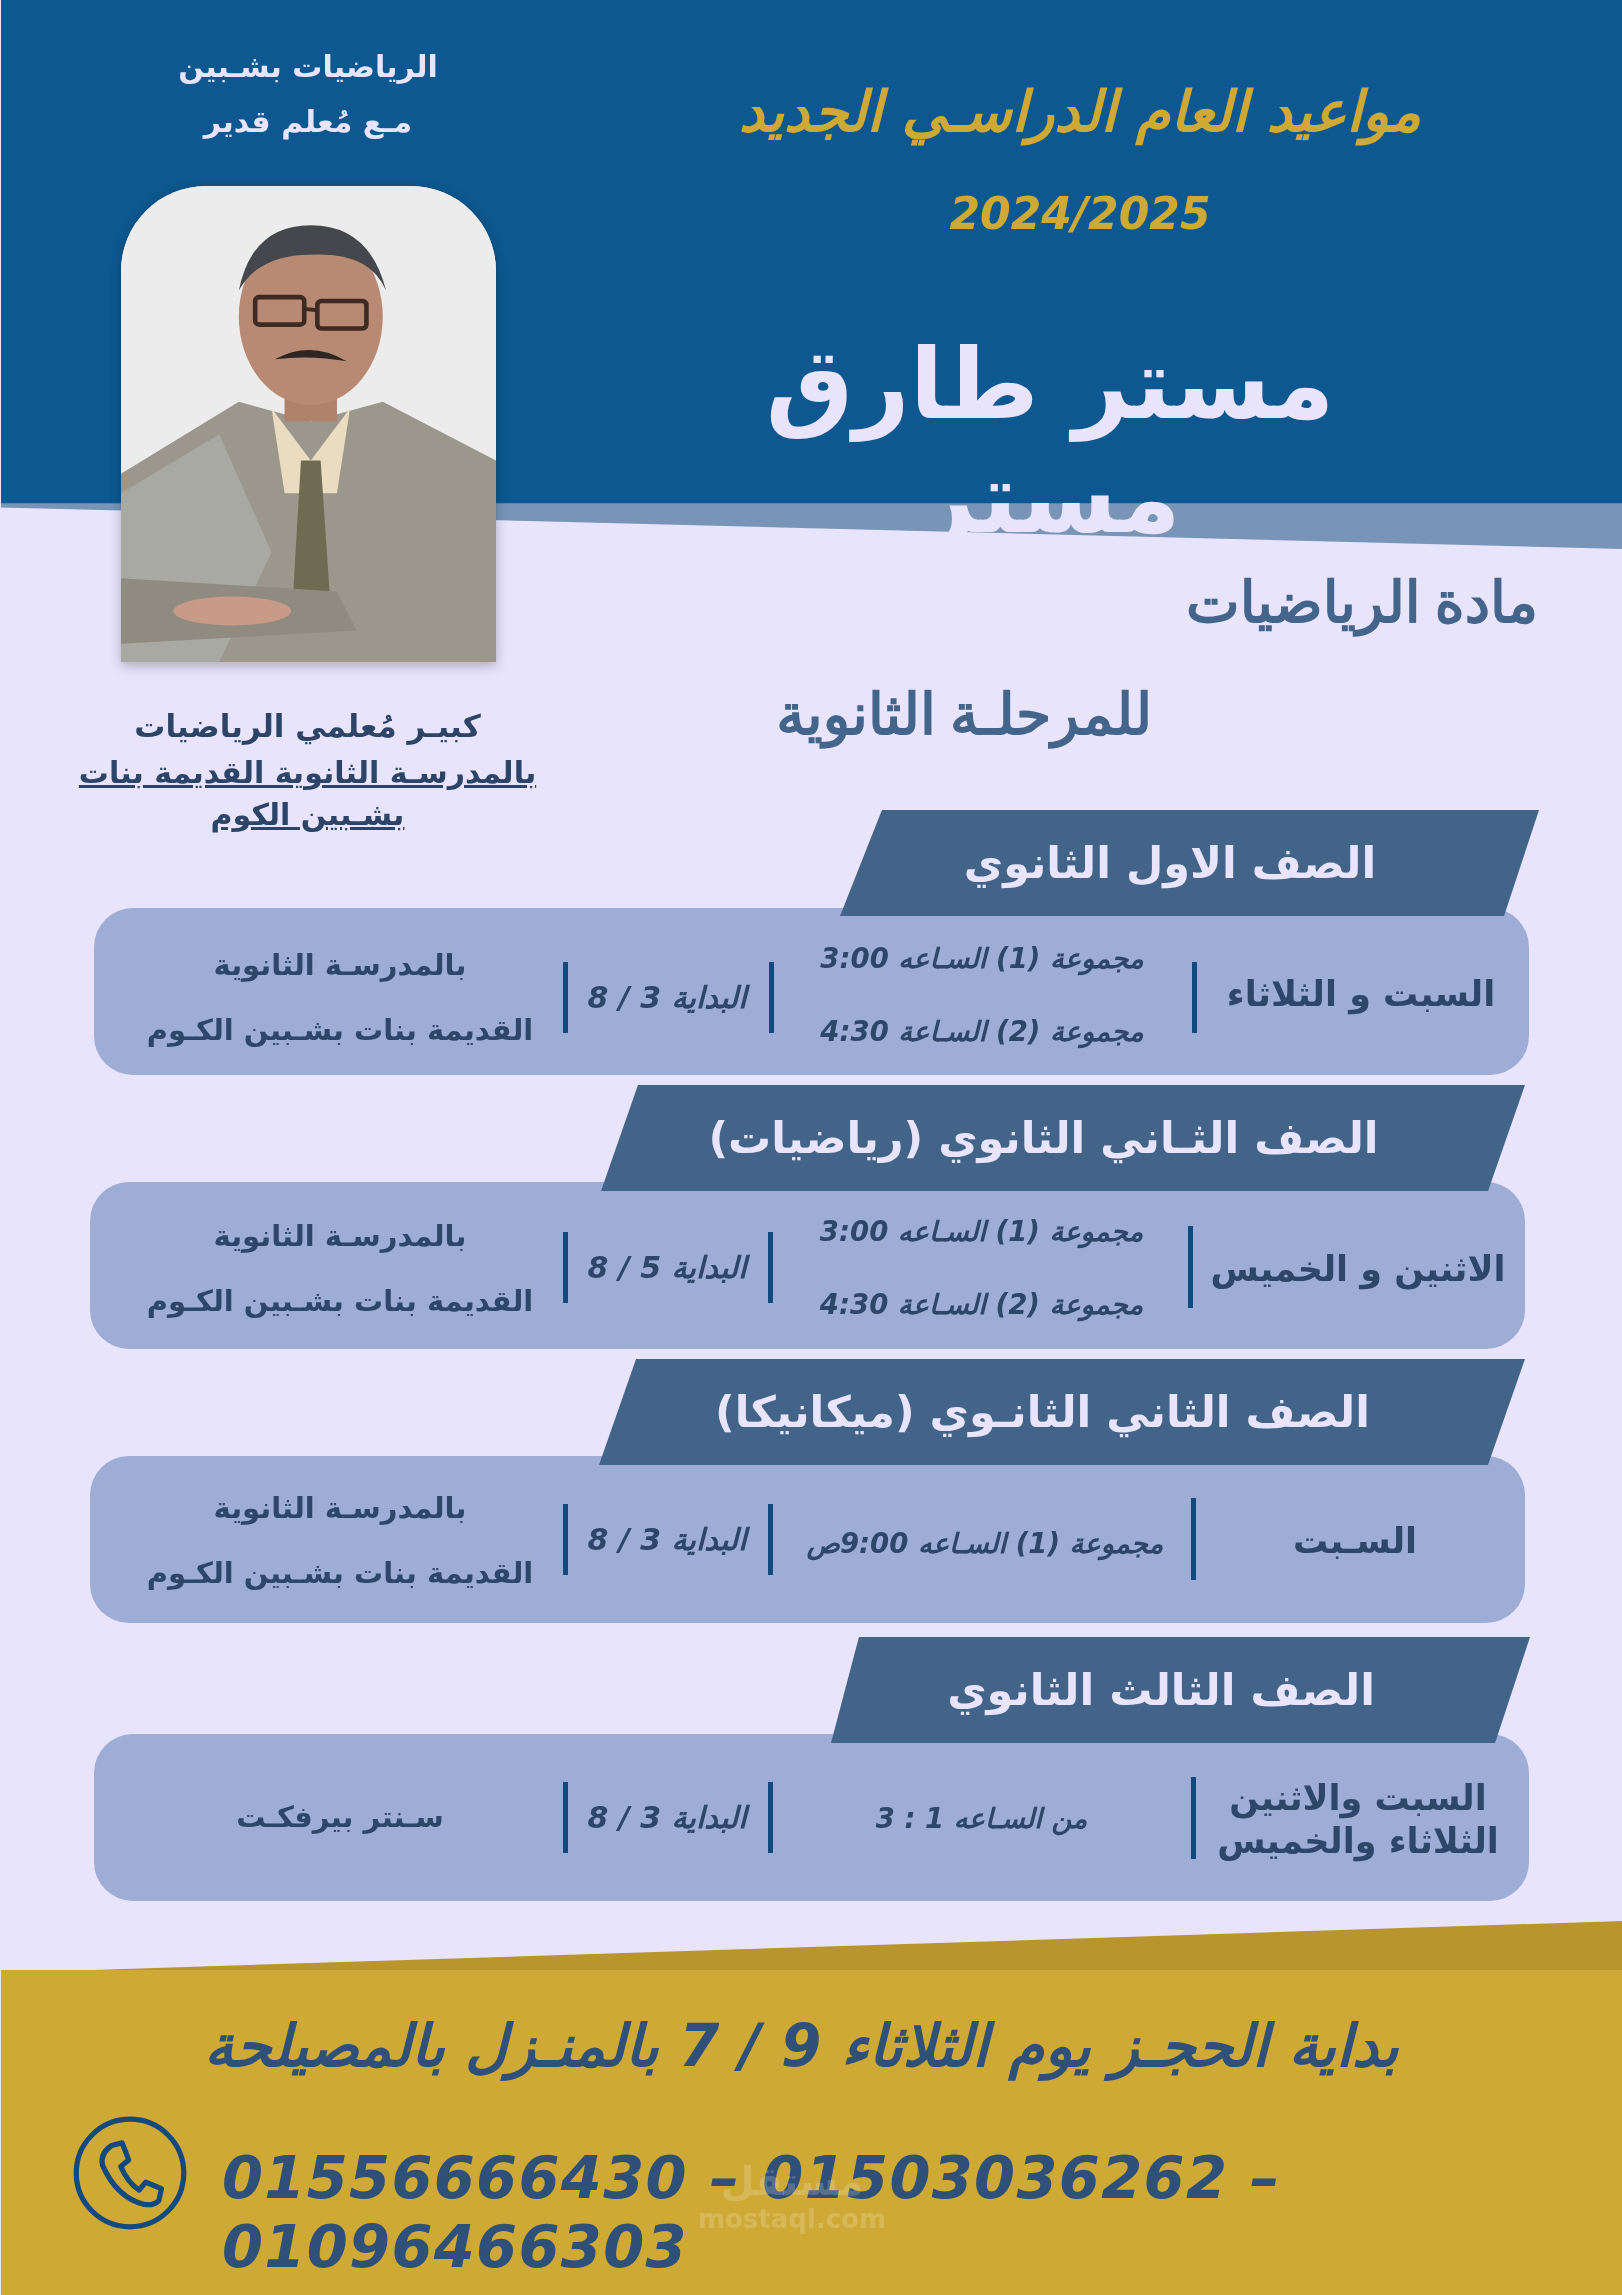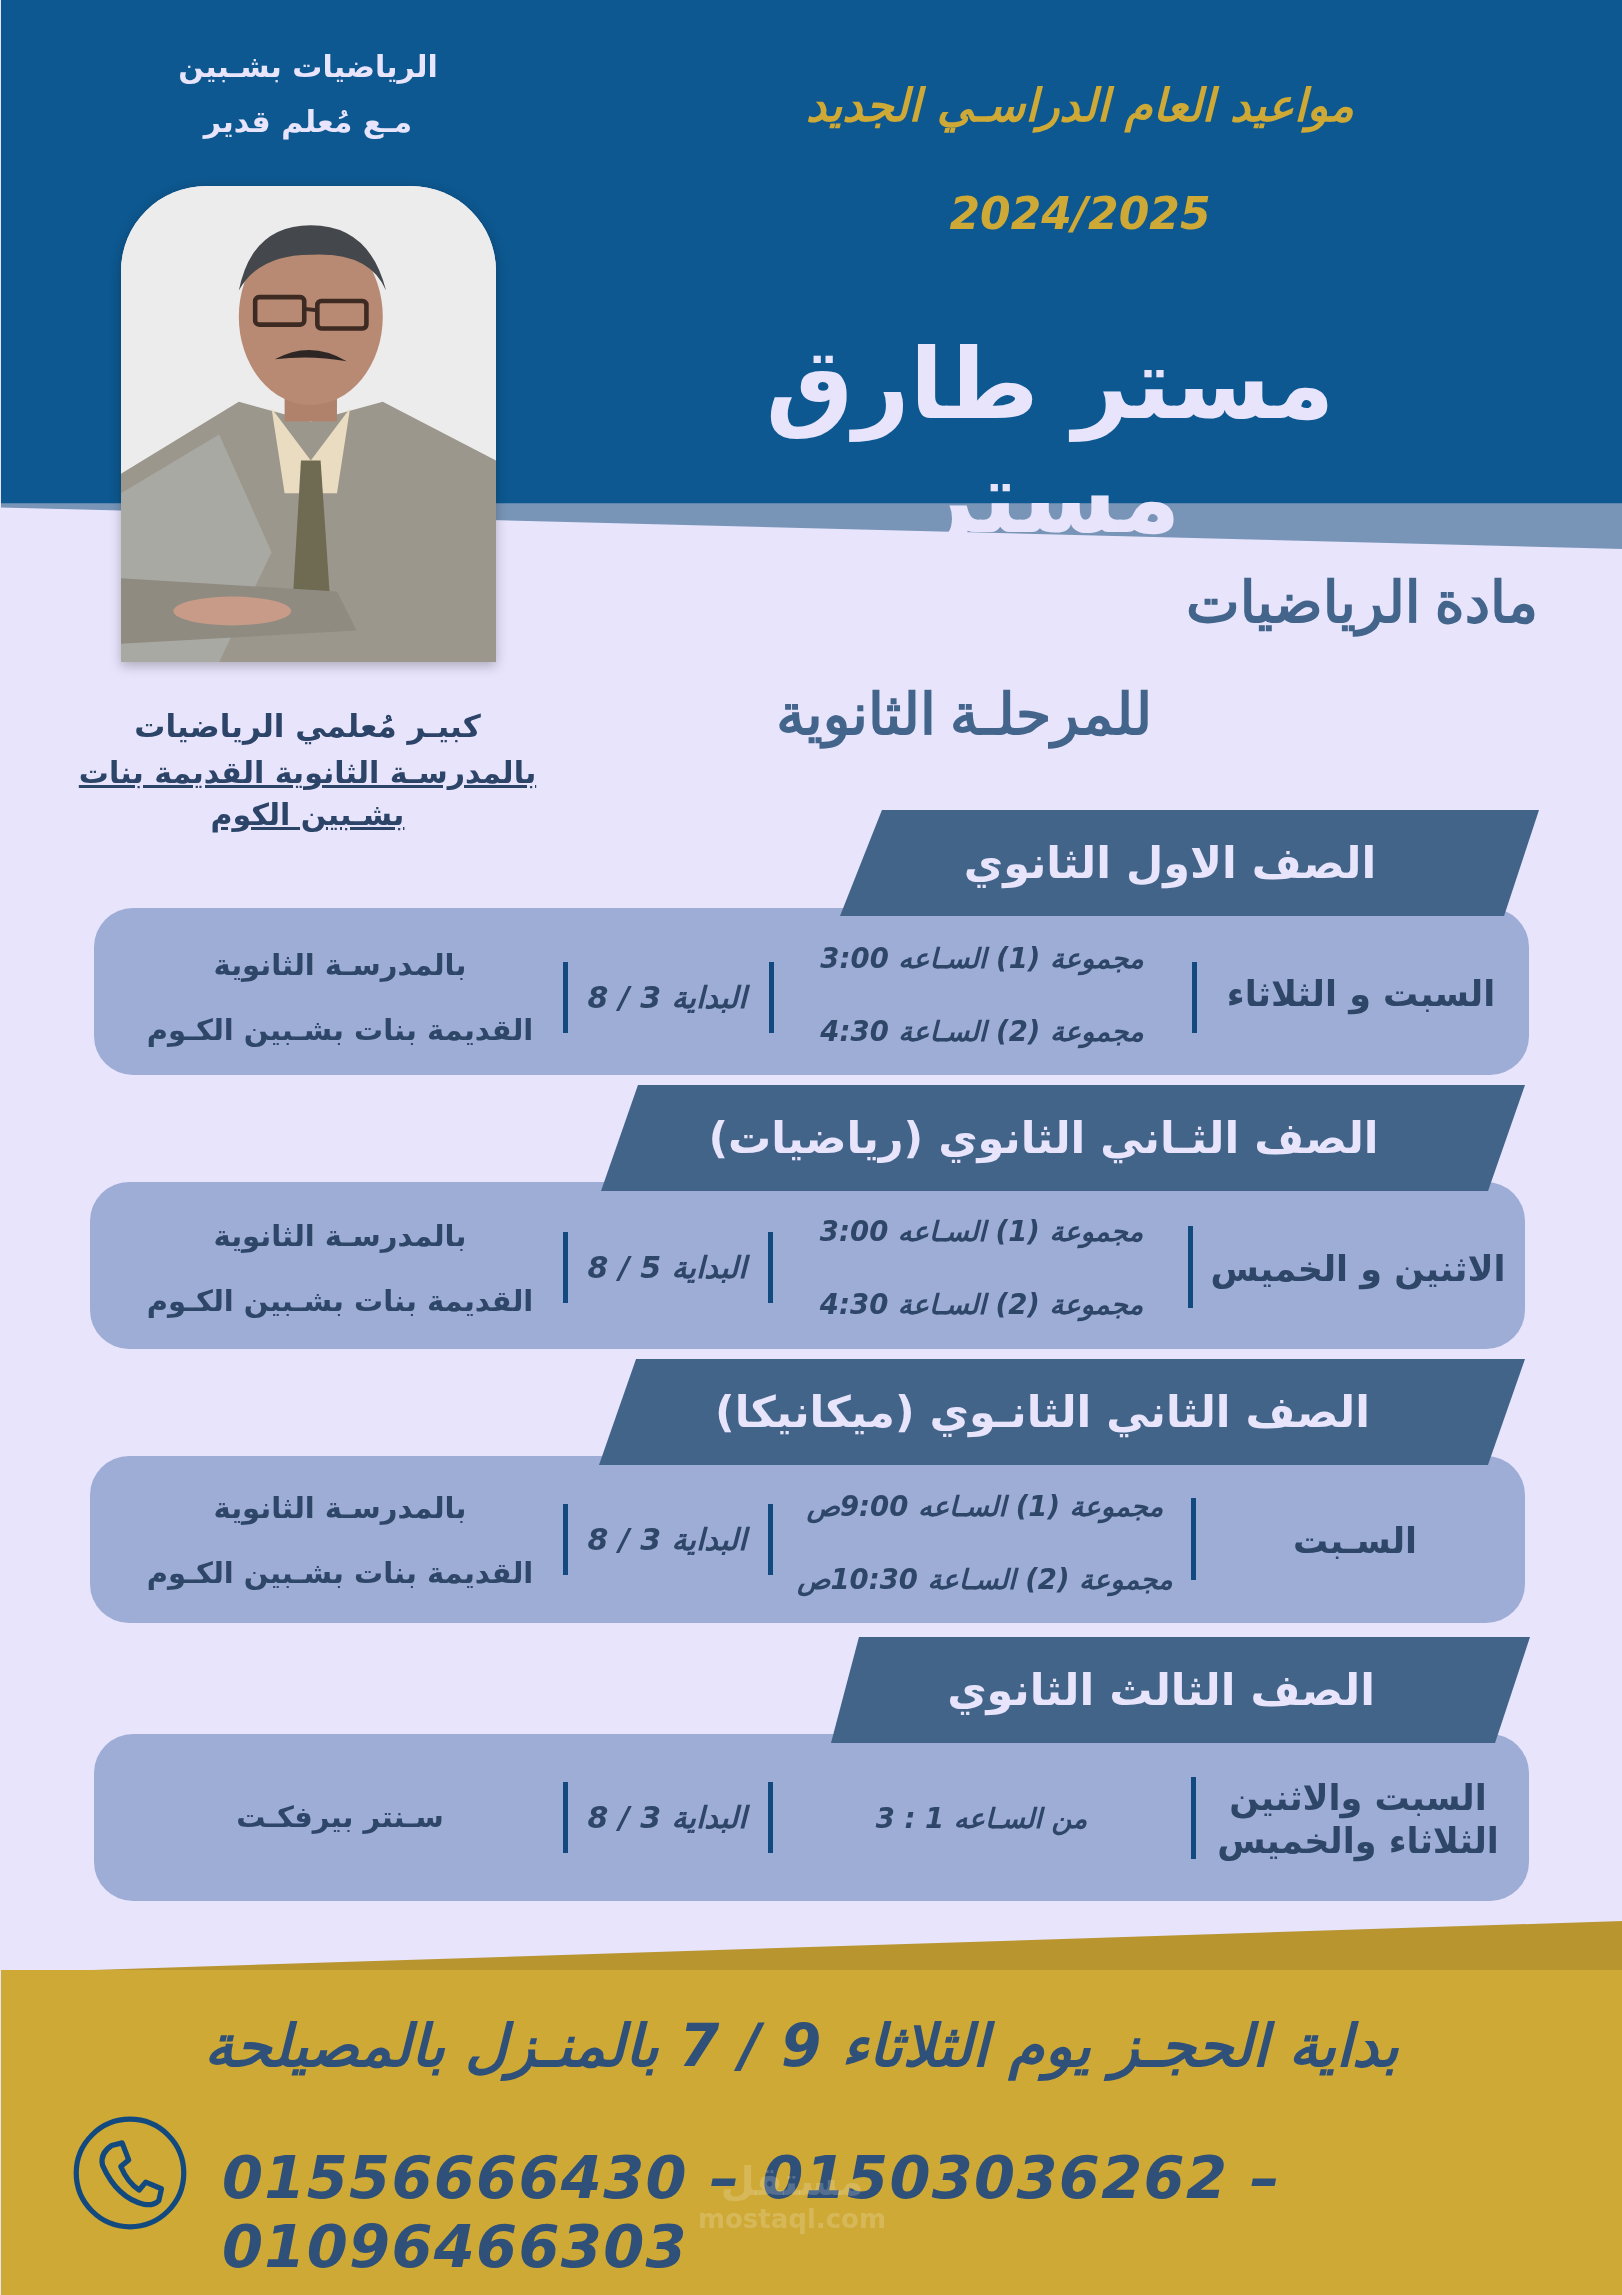--- a/index.html
+++ b/index.html
@@ -18,21 +18,21 @@
   .hdr-strip { left: 0; top: 497px; width: 1623px; height: 52px; background: #7895b8;
     clip-path: polygon(0 12%, 100% 12%, 100% 100%, 0 20%); }
 
   
   .ftr-tilt { left: 0; top: 1921px; width: 1623px; height: 52px; background: #b8952e;
     clip-path: polygon(0 100%, 100% 0, 100% 100%); }
   .ftr-band { left: 0; top: 1970px; width: 1623px; height: 326px; background: #cfa935; }
 
   
   .title-gold { color: #cfa935; text-align: center; font-style: italic; }
-  .t1 { left: 648px; top: 79px; width: 864px; font-size: 45px; font-style: italic; }
+  .t1 { left: 648px; top: 79px; width: 864px; font-size: 56px; font-style: italic; }
   .t2 { left: 851px; top: 188px; width: 458px; font-size: 44px; }
   .t3 { left: 641px; top: 327px; width: 818px; font-size: 98px; color: #e8e4fc; text-align: center; }
 
   .tagline { left: 118px; top: 39px; width: 380px; color: #e8e4fc; text-align: center; font-size: 30px; line-height: 55px; }
 
   
   .photo { left: 121px; top: 186px; width: 375px; height: 476px; border-radius: 85px 85px 0 0;
     background: #ececec; overflow: hidden; box-shadow: 0 3.9px 11.8px rgba(0,0,0,0.25); }
   .photo svg { width: 100%; height: 100%; display: block; }
 
@@ -165,21 +165,20 @@
 <div class="card" style="left:90px; top:1456px; width:1435px; height:167px;"></div>
 <div class="tab" style="left:599px; top:1359px; width:926px; height:106px; clip-path: polygon(4% 0, 100% 0, 96% 100%, 0 100%);">
   <span>الصف الثاني الثانـوي (ميكانيكا)</span>
 </div>
 <div class="cell days" style="left:1211px; top:1489px; width:288px; height:105px;">
   <div>السـبت</div>
 </div>
 <div class="bar" style="left:1191px; top:1498px; height:82px;"></div>
 <div class="cell groups" style="left:782px; top:1461px; width:406px; height:164px;">
   <div>مجموعة (1) السـاعه 9:00ص</div>
-  <div>مجموعة (2) السـاعة 10:30ص</div>
 </div>
 <div class="bar" style="left:768px; top:1504px; height:71px;"></div>
 <div class="cell start" style="left:569px; top:1504px; width:196px; height:71px;">
   <div>البداية 3 / 8</div>
 </div>
 <div class="bar" style="left:563px; top:1504px; height:71px;"></div>
 <div class="cell place" style="left:124px; top:1469px; width:432px; height:144px;">
   <div>بالمدرسـة الثانوية</div>
   <div>القديمة بنات بشـبين الكـوم</div>
 </div>

